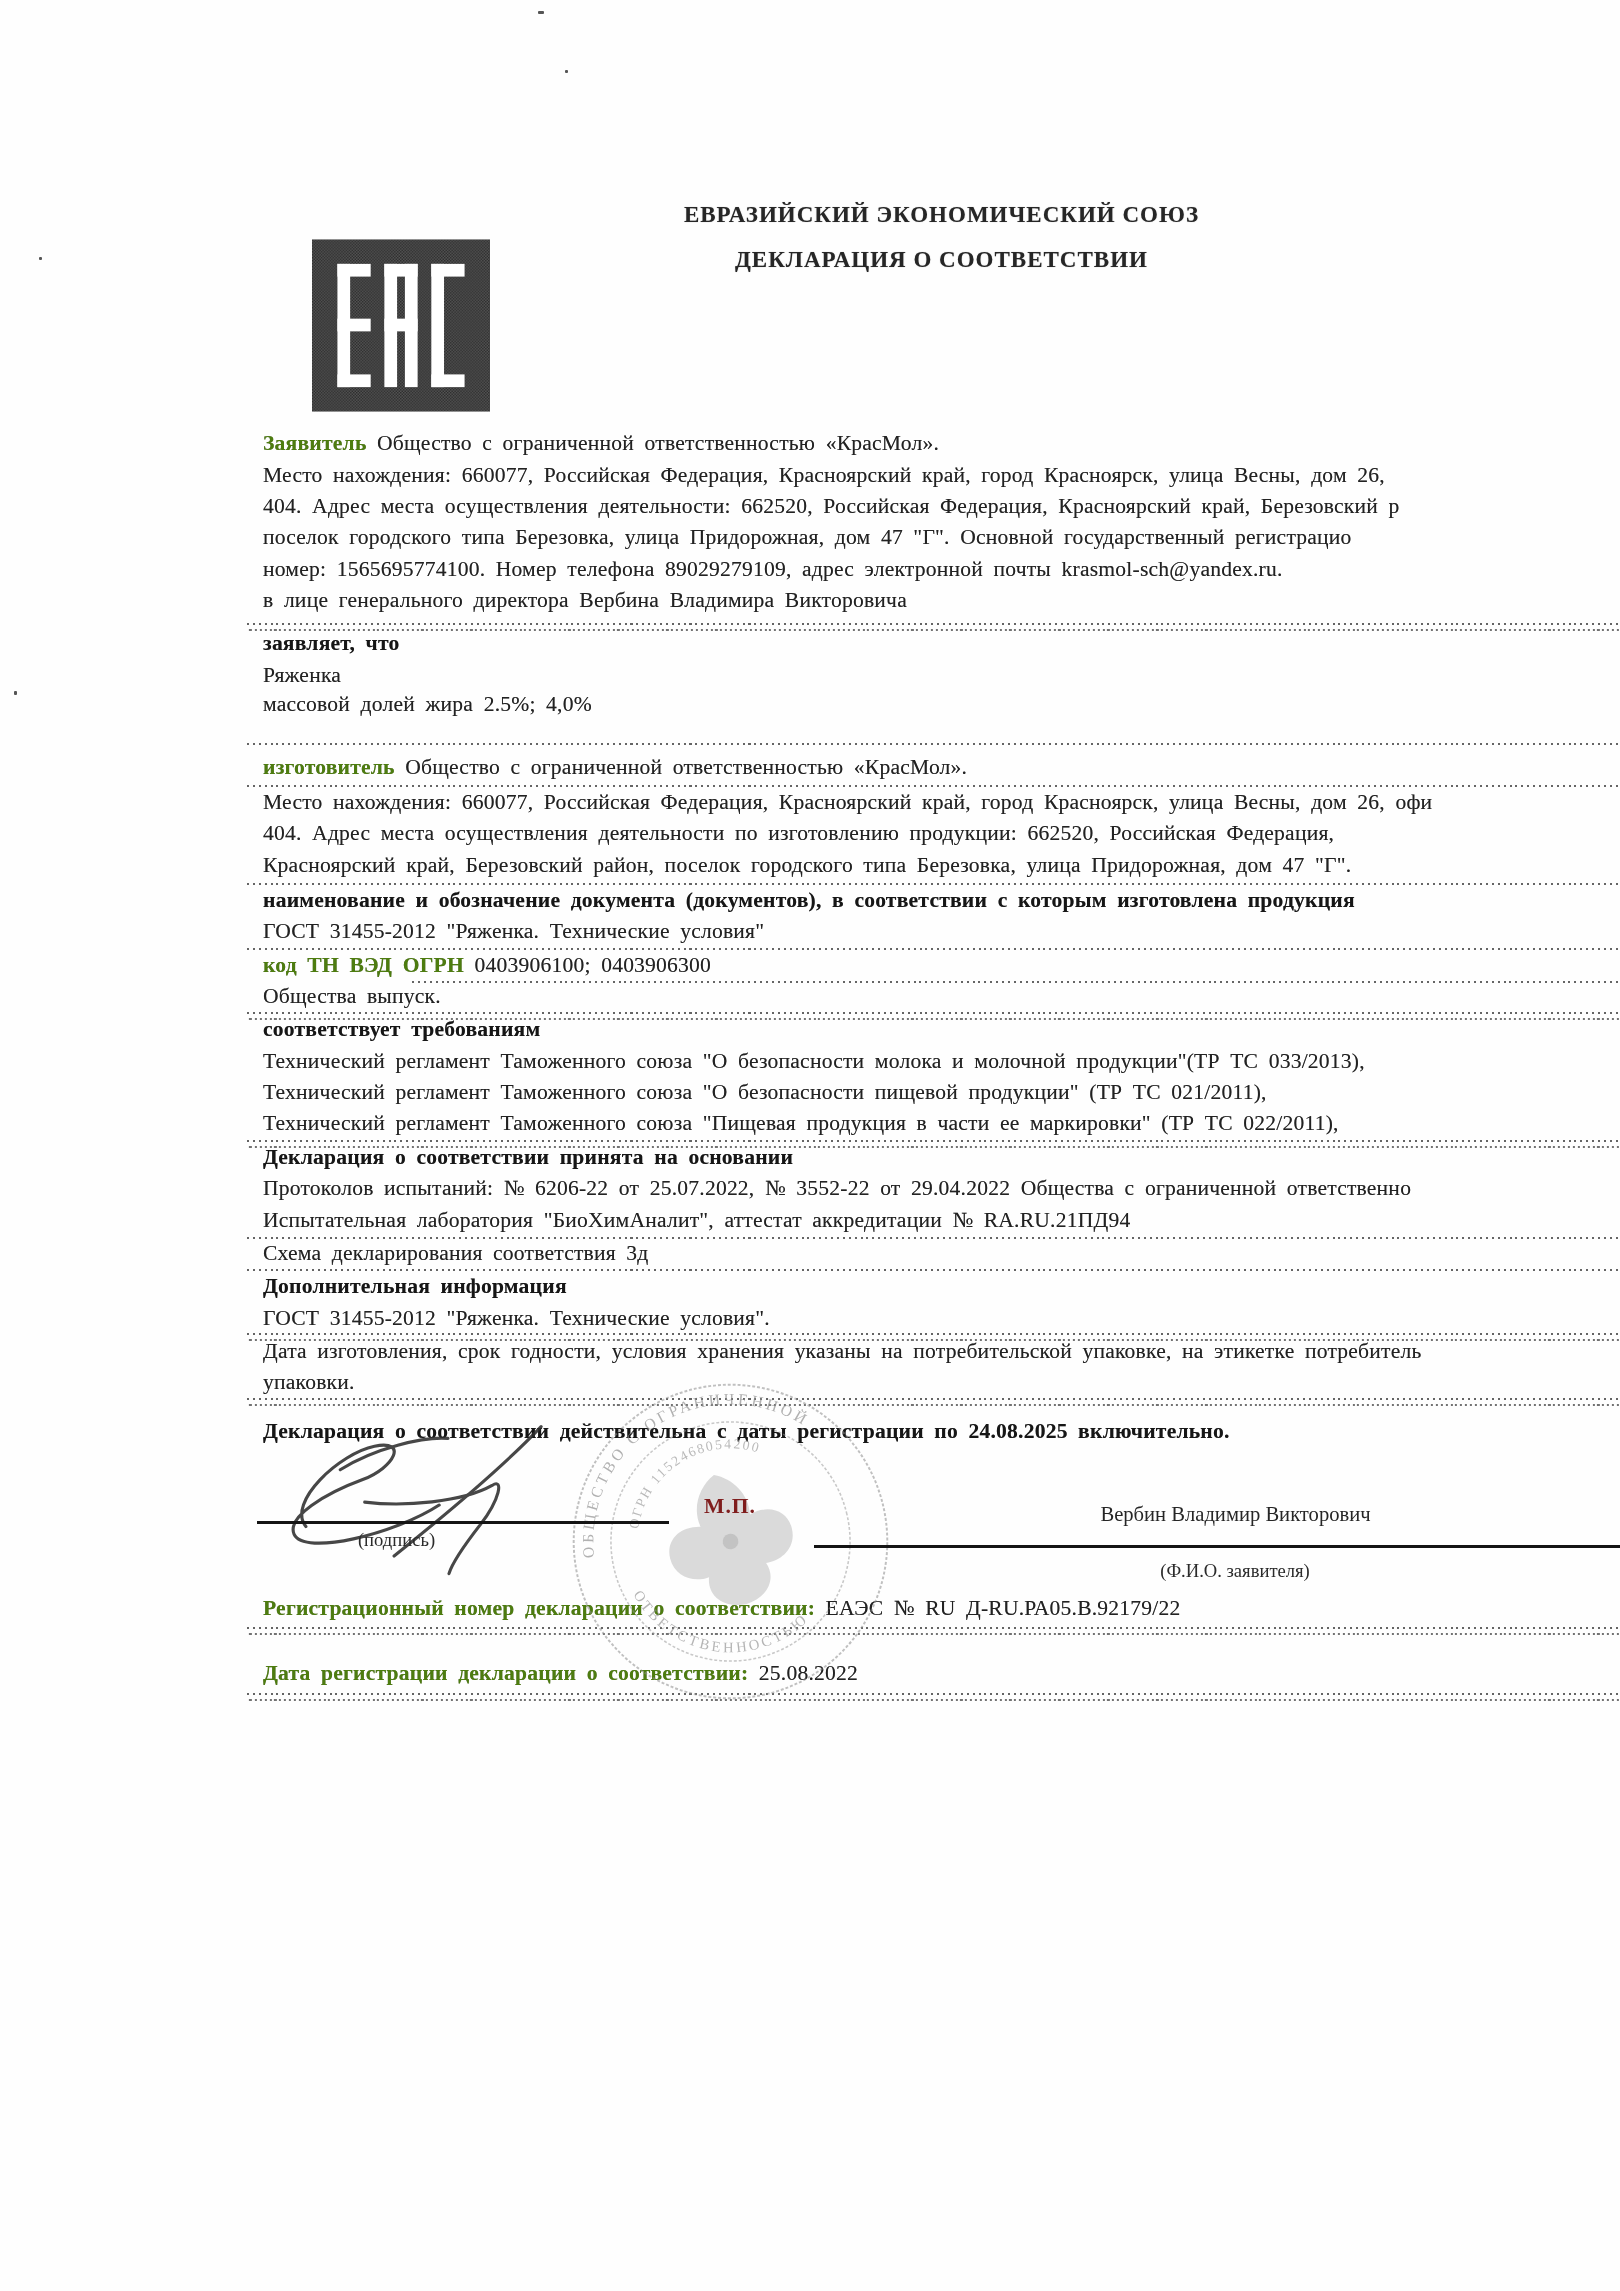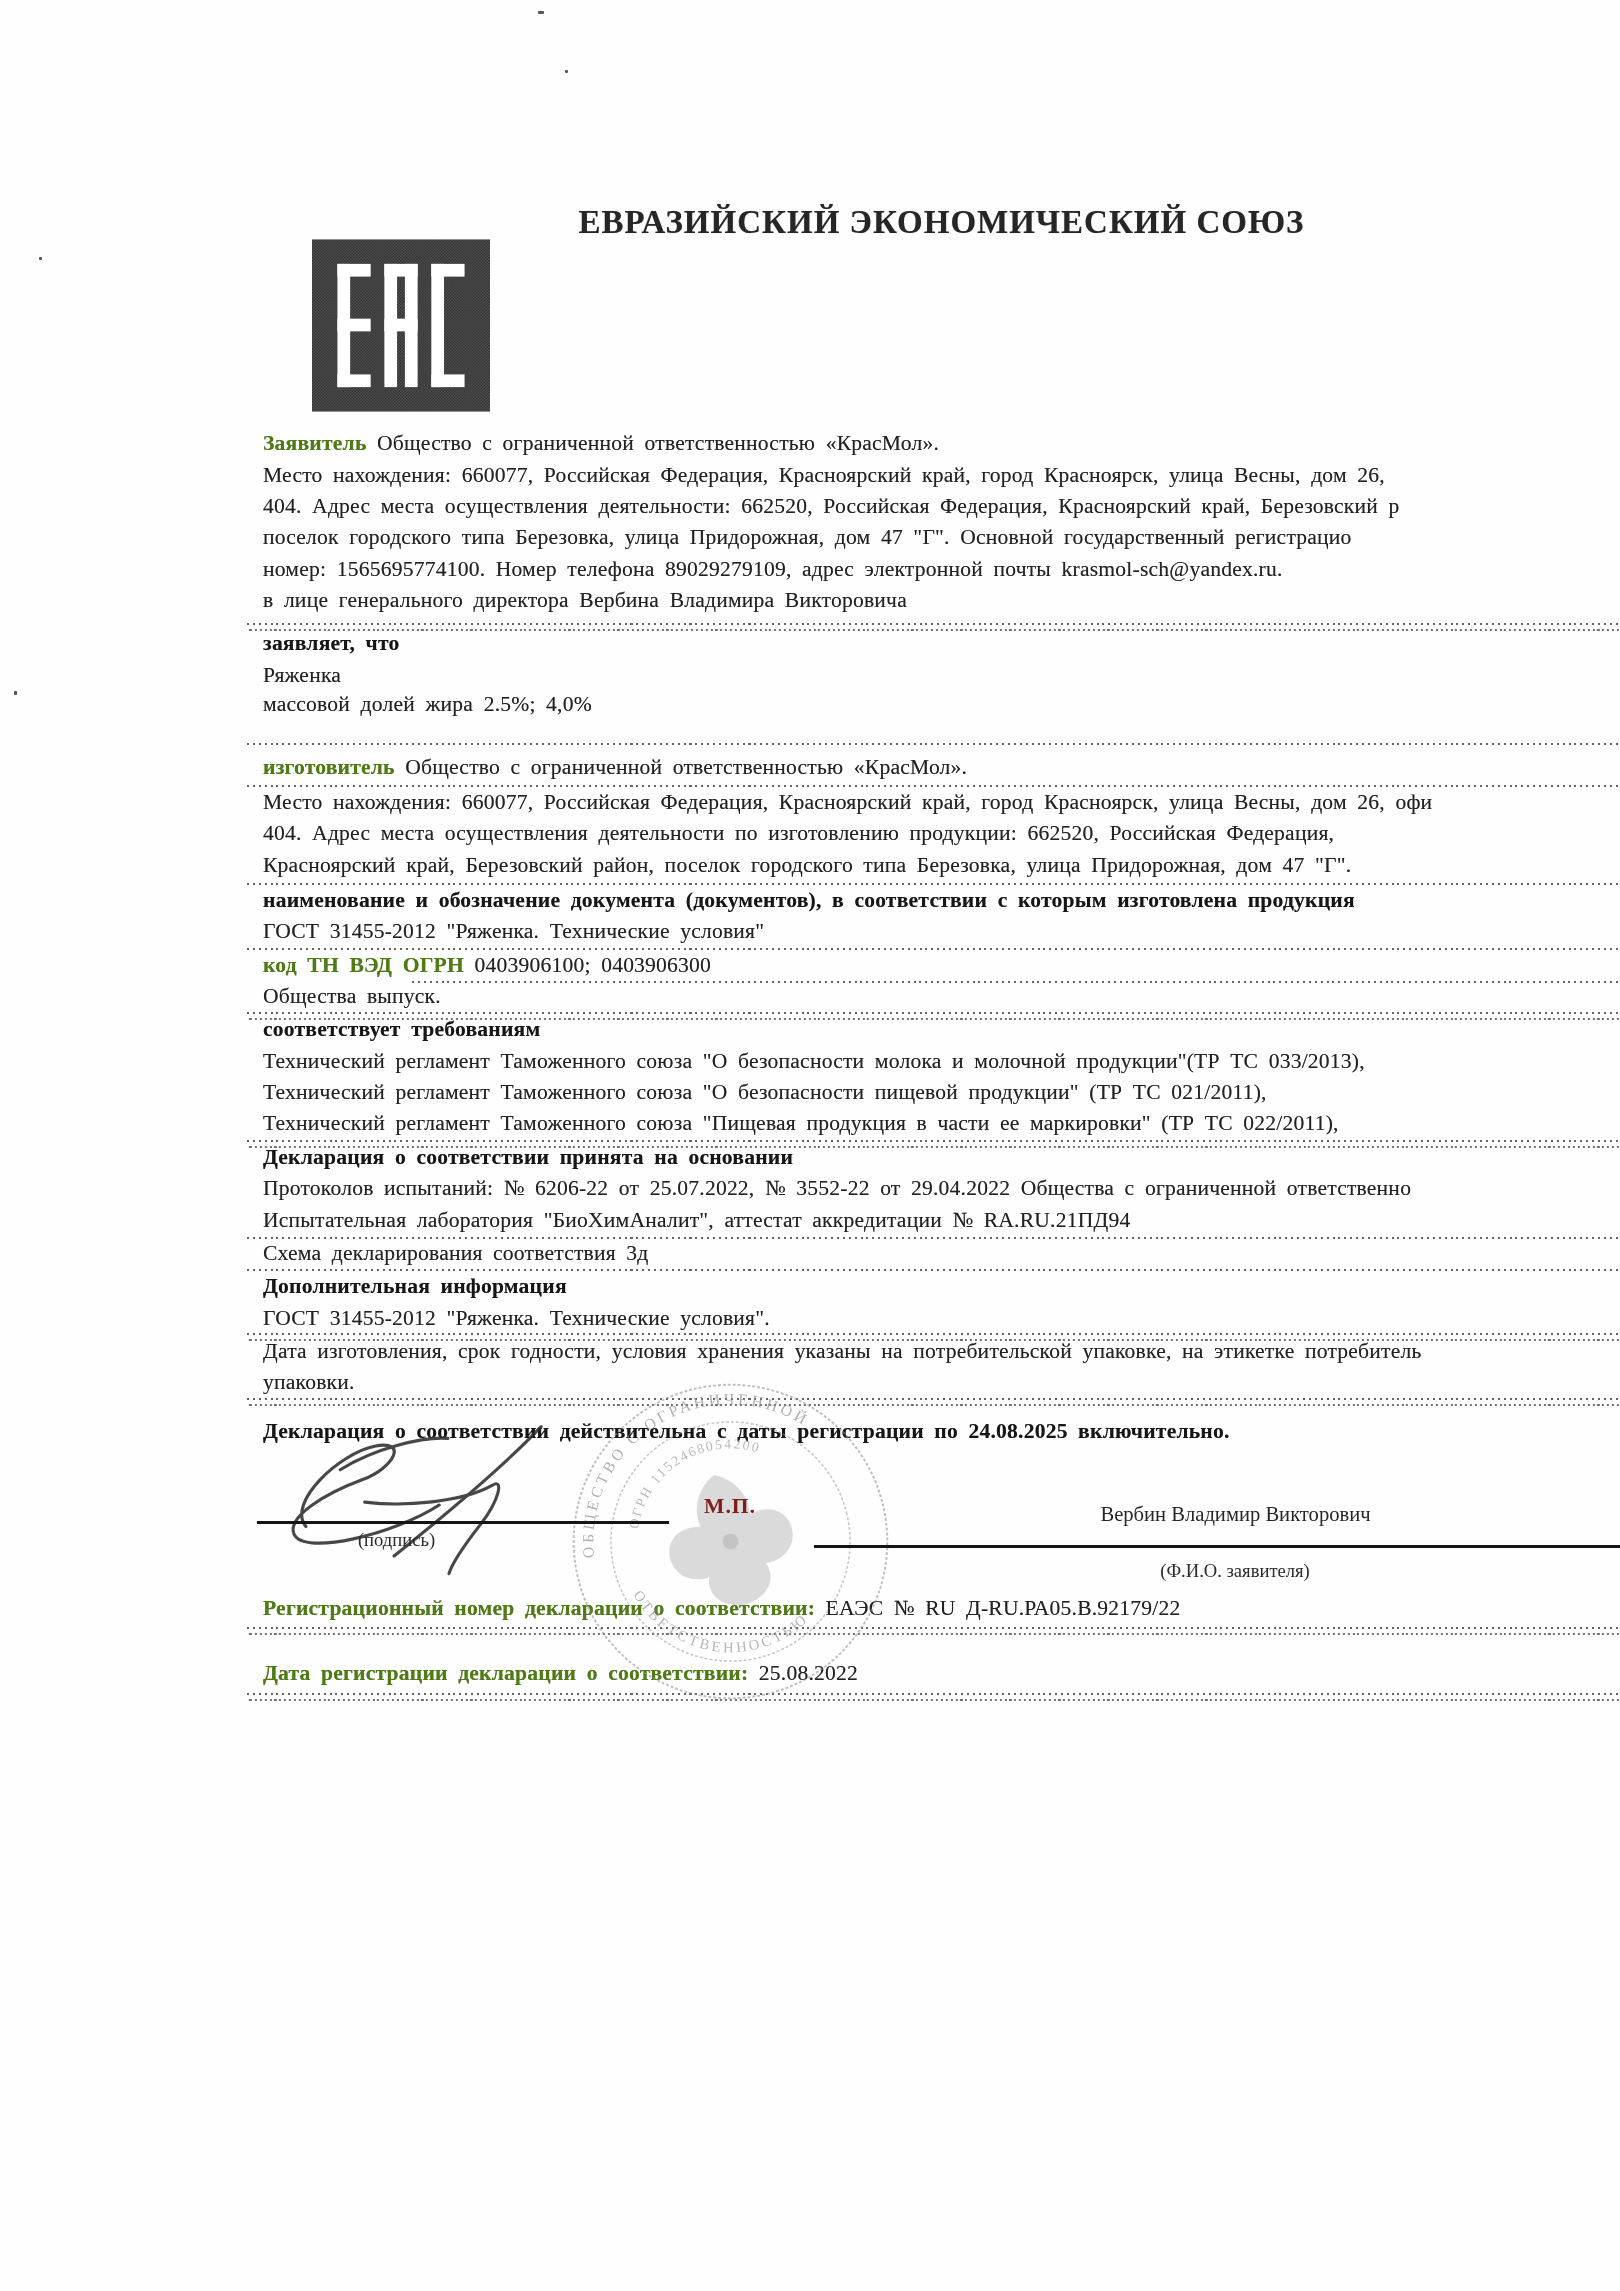--- a/index.html
+++ b/index.html
@@ -11,24 +11,23 @@
     overflow:hidden;
     font-family:"Liberation Serif", serif;
     color:#1e1e1e;
   }
   
   .title-block{
     position:absolute;left:412px;top:192px;width:1059px;
     text-align:center;line-height:45px;
   }
   .title-line{
-    font-weight:bold;font-size:33px;letter-spacing:1px;color:#262626;
+    font-weight:bold;font-size:23px;letter-spacing:1px;color:#262626;
     text-shadow:0 0 1px rgba(40,40,40,.4);
     white-space:nowrap;
-    margin-top:8px;
   }
   
   .eac-mark{position:absolute;left:312px;top:239px;width:178px;height:173px;}
   
   .line{
     position:absolute;left:263px;right:0;
     font-size:21.6px;line-height:25.5px;white-space:nowrap;
     word-spacing:4.9px;letter-spacing:0.2px;color:#222;
     text-shadow:0 0 0.5px rgba(30,30,30,.45);
   }
@@ -95,20 +94,21 @@
 
         <rect x="122" y="25" width="13" height="126"></rect>
         <rect x="122" y="25" width="34" height="13"></rect>
         <rect x="122" y="138" width="34" height="13"></rect>
       </g>
     </svg>
   </div>
 
   <div class="title-block">
     <div class="title-line">ЕВРАЗИЙСКИЙ ЭКОНОМИЧЕСКИЙ СОЮЗ</div>
+    <div class="title-line">ДЕКЛАРАЦИЯ О СООТВЕТСТВИИ</div>
   </div>
 
   <div id="lines-layer">
       <div class="line" style="top: 431px;"><span class="lbl">Заявитель</span> Общество с ограниченной ответственностью «КрасМол».</div>
       <div class="line" style="top: 463px;">Место нахождения: 660077, Российская Федерация, Красноярский край, город Красноярск, улица Весны, дом 26,</div>
       <div class="line" style="top: 494px;">404. Адрес места осуществления деятельности: 662520, Российская Федерация, Красноярский край, Березовский р</div>
       <div class="line" style="top: 525px;">поселок  городского типа Березовка, улица Придорожная, дом 47 "Г". Основной государственный регистрацио</div>
       <div class="line" style="top: 557px;">номер: 1565695774100. Номер телефона 89029279109, адрес электронной почты krasmol-sch@yandex.ru.</div>
       <div class="line" style="top: 588px;">в лице генерального директора Вербина Владимира Викторовича</div>
       <div class="line bold" style="top: 631px;">заявляет, что</div>

